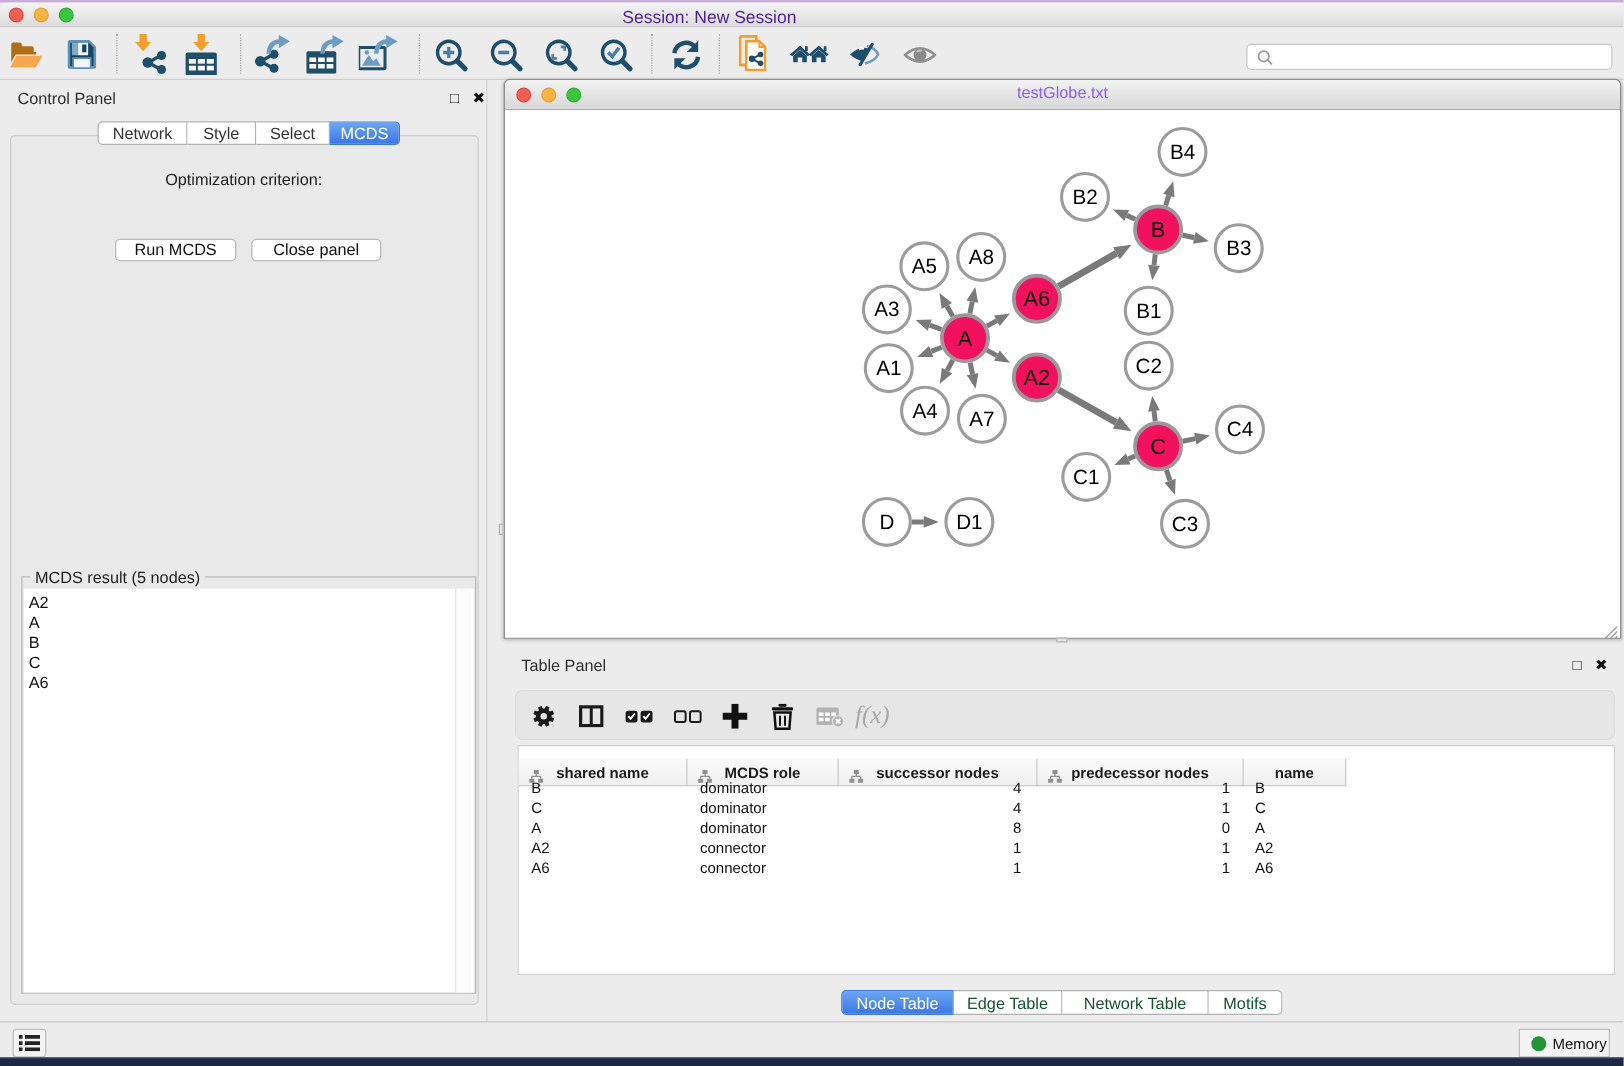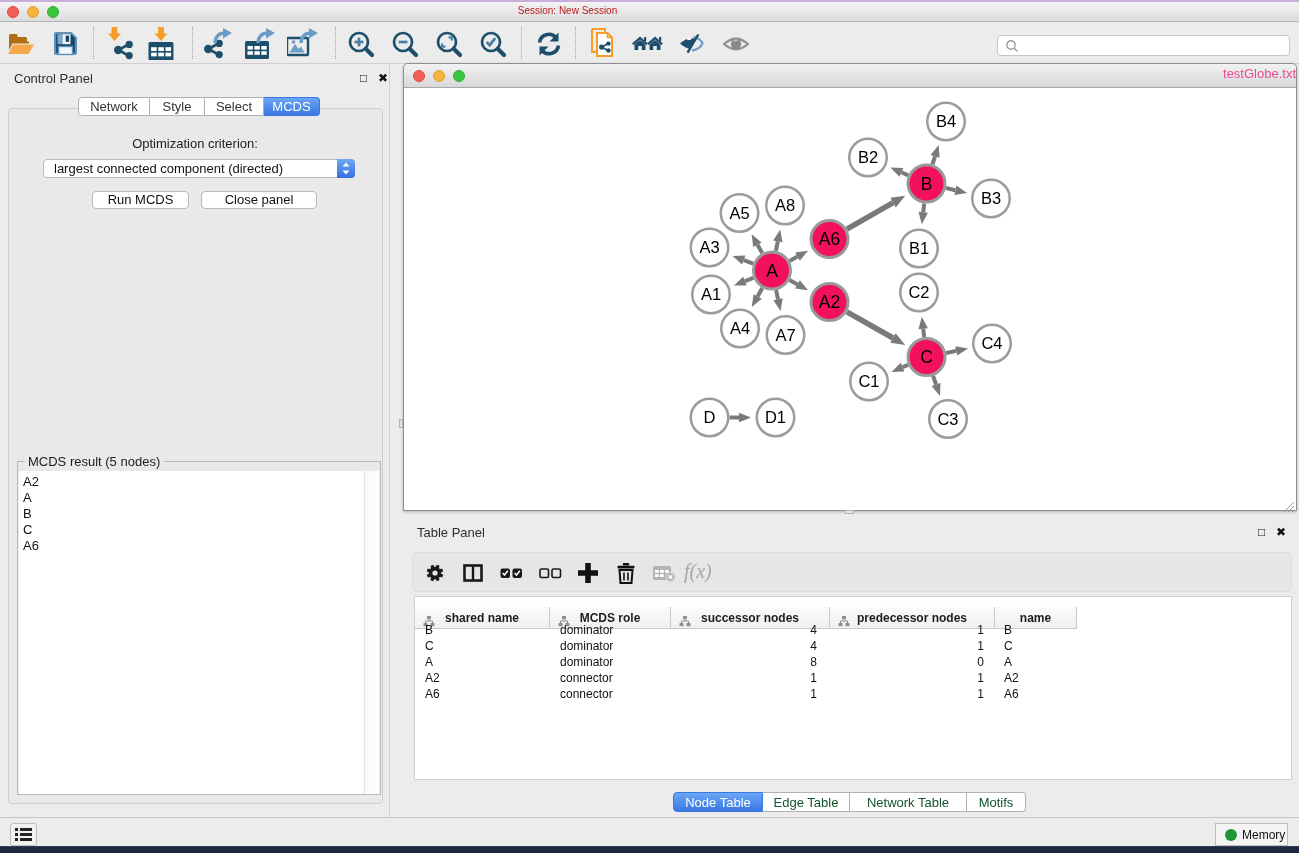--- a/index.html
+++ b/index.html
@@ -6,21 +6,21 @@
 html,body { width:1299px; height:853px; overflow:hidden; }
 body { font-family:"Liberation Sans", sans-serif; position:relative; background:#ececec; }
 .abs { position:absolute; }
 #topstrip { left:0; top:0; width:1299px; height:2px; background:#c8aed8; }
 #botstrip { left:0; top:846px; width:1299px; height:7px; background:#1d2840; border-top:1px solid #32405e; }
 #titlebar { left:0; top:2px; width:1299px; height:20px; background:linear-gradient(#f4f4f4,#dcdcdc); border-bottom:1px solid #b6b6b6; border-radius:5px 5px 0 0; }
 .tl { position:absolute; width:12px; height:12px; border-radius:50%; top:4px; }
 #titlebar .r { left:7px;  background:#f45d55; border:0.5px solid #df4942; }
 #titlebar .y { left:27px; background:#f6b43e; border:0.5px solid #dfa133; }
 #titlebar .g { left:47px; background:#39c53d; border:0.5px solid #2fae35; }
-#titletext { left:0; top:5px; width:1135px; text-align:center; font-size:10px; color:#b91c1c; }
+#titletext { left:0; top:5px; width:1135px; text-align:center; font-size:14px; color:#4c1d95; }
 #toolbar { left:0; top:22px; width:1299px; height:42px; background:#ececec; border-bottom:1px solid #cfcfcf; }
 .tsep { position:absolute; top:5px; height:32px; width:0; border-left:1px dotted #a9a9a9; }
 .ticon { position:absolute; }
 #searchbox { position:absolute; left:997px; top:13px; width:293px; height:21px; background:#fff; border:1px solid #c6c6c6; border-radius:4px; }
 
 #main { left:0; top:64px; width:1299px; height:753px; background:#ececec; }
 #cp { position:absolute; left:0; top:0; width:390px; height:753px; background:#ececec; border-right:1px solid #d4d4d4; }
 #cp-title { position:absolute; left:14px; top:7px; font-size:13px; color:#2e2e2e; }
 .winbtns { position:absolute; top:7px; font-size:12px; color:#111; }
 #cp-content { position:absolute; left:8px; top:44px; width:375px; height:696px; background:#e9e9e9; border:1px solid #cccccc; border-radius:4px; }
@@ -37,21 +37,21 @@
 #listbox { position:absolute; left:1px; top:9px; width:360px; height:323px; background:#fff; font-size:13px; color:#111; padding-top:3px; }
 #listbox .itm { padding-left:4px; height:16px; line-height:16px; }
 #scrolltrack { position:absolute; right:2px; top:0; width:13px; height:323px; background:#fbfbfb; border-left:1px solid #e3e3e3; }
 
 #netwin { position:absolute; left:403px; top:-1px; width:894px; height:448px; background:#fff; border:1px solid #8f8f8f; border-radius:5px 5px 0 0; box-shadow:0 1px 3px rgba(0,0,0,0.25); }
 #nettitle { position:absolute; left:0; top:0; width:892px; height:24px; background:linear-gradient(#f2f2f2,#d8d8d8); border-bottom:1px solid #a8a8a8; border-radius:5px 5px 0 0; }
 #nettitle .r { left:9px; background:#f45d55; border:0.5px solid #df4942; }
 #nettitle .y { left:29px; background:#f6b43e; border:0.5px solid #dfa133; }
 #nettitle .g { left:49px; background:#39c53d; border:0.5px solid #2fae35; }
 #nettitle .tl { top:6px; }
-#nettitletext { position:absolute; left:0; top:2px; width:892px; text-align:right; font-size:13px; color:#ec4899; }
+#nettitletext { position:absolute; left:0; top:2px; width:892px; text-align:center; font-size:13px; color:#8b5cf6; }
 #canvas { position:absolute; left:0; top:24px; width:892px; height:422px; background:#fff; }
 #grip { position:absolute; right:2px; bottom:2px; width:10px; height:10px; }
 .notch { position:absolute; background:#e2e2e2; border:1px solid #b5b5b5; }
 
 #tp-title { position:absolute; left:417px; top:461px; font-size:13px; color:#2e2e2e; }
 #tp-toolbar { position:absolute; left:412px; top:488px; width:880px; height:40px; background:#e6e6e6; border:1px solid #dcdcdc; border-radius:6px; }
 #tp-table { position:absolute; left:414px; top:532px; width:878px; height:184px; background:#fff; border:1px solid #d0d0d0; }
 #tp-header { position:absolute; left:0; top:10px; width:662px; height:22px; background:linear-gradient(#fafafa,#f0f0f0); border-bottom:1px solid #c9c9c9;font-weight:bold; }
 .hcell { position:absolute; top:0; height:22px; border-right:1px solid #c9c9c9; font-size:12px; color:#1c1c1c; text-align:center; line-height:22px; }
 .hicon { position:absolute; left:8px; top:5px; }
@@ -238,28 +238,22 @@
     <div class="winbtns" style="left:360px;">□</div>
     <div class="winbtns" style="left:378px;">✖</div>
     <div id="cp-content"></div>
     <div id="tabs">
       <div class="tab" style="width:72px;">Network</div>
       <div class="tab" style="width:55px;">Style</div>
       <div class="tab" style="width:59px;">Select</div>
       <div class="tab sel" style="width:56px;">MCDS</div>
     </div>
     <div id="optlabel">Optimization criterion:</div>
-    <div id="dropdown">largest connected component (directed)
-      <div id="stepper"><svg width="18" height="19" viewBox="0 0 18 19" xmlns="http://www.w3.org/2000/svg">
-            <path d="M5.5 7.5 L9 3.5 L12.5 7.5 Z" fill="#fff"></path>
-            <path d="M5.5 11.5 L9 15.5 L12.5 11.5 Z" fill="#fff"></path>
-          </svg></div>
-    </div>
     <div class="btn" style="left:92px; width:97px;">Run MCDS</div>
-    <div class="btn" style="left:201px; width:116px;">Close panel</div>
+    <div class="btn" style="left:201px; width:104px;">Close panel</div>
     <div id="groupbox">
       <div id="grouptitle">MCDS result (5 nodes)</div>
       <div id="listbox">
         <div class="itm">A2</div>
         <div class="itm">A</div>
         <div class="itm">B</div>
         <div class="itm">C</div>
         <div class="itm">A6</div>
         <div id="scrolltrack"></div>
       </div>

